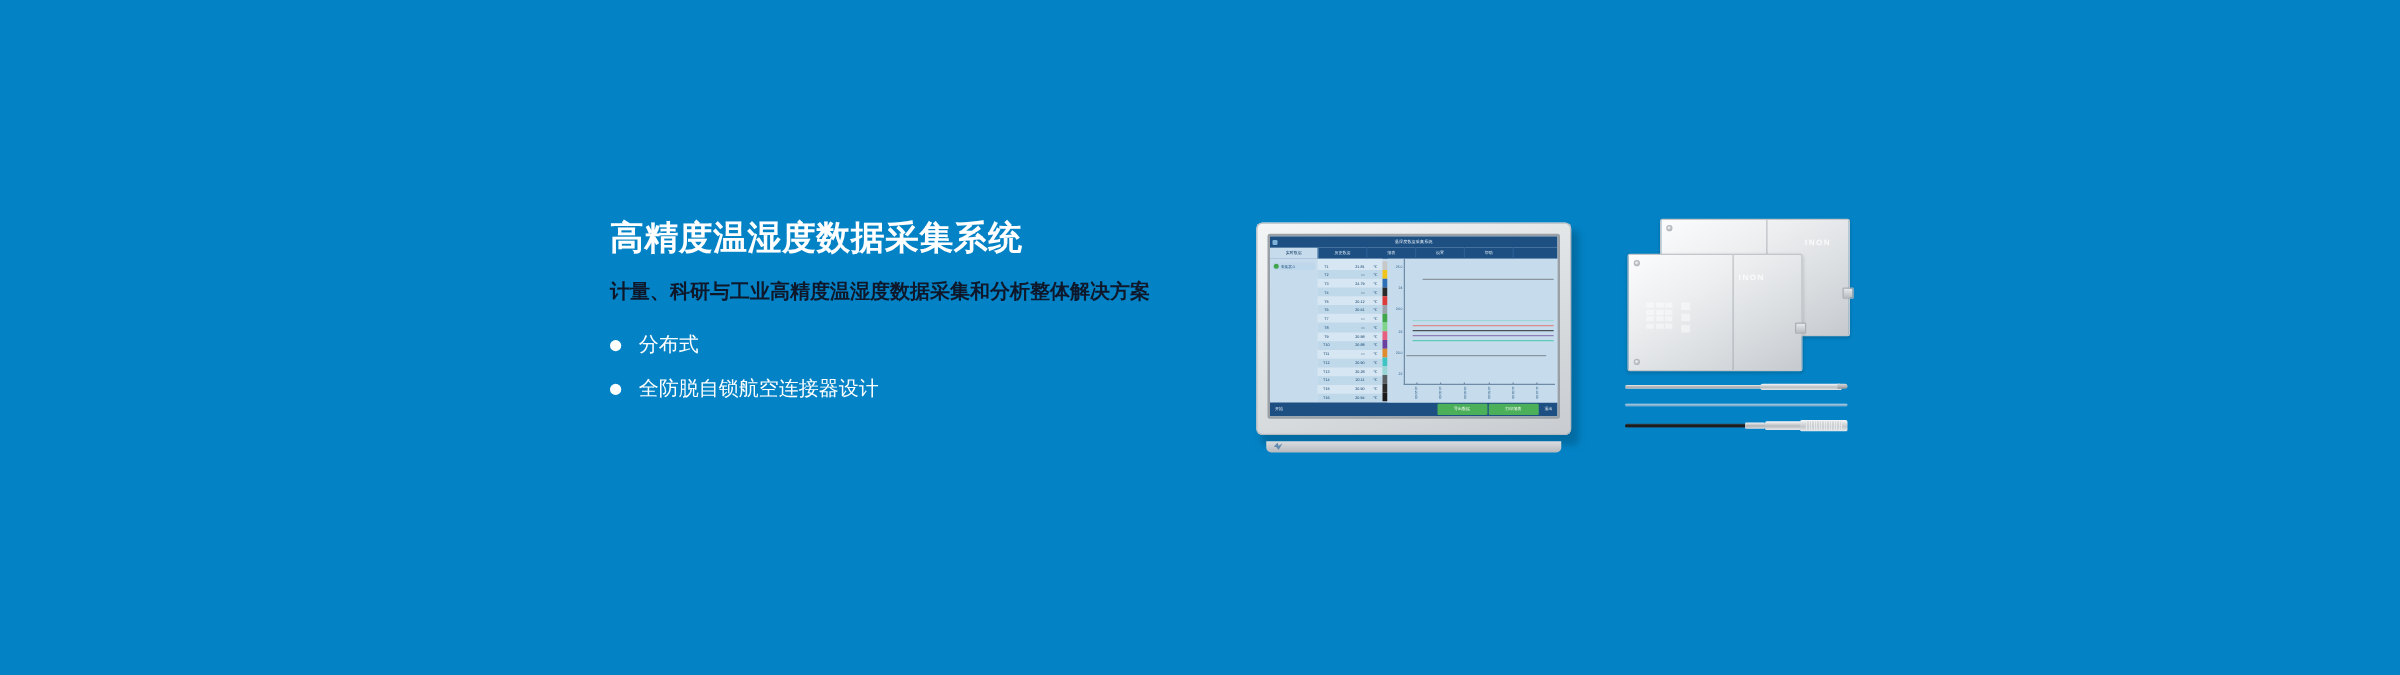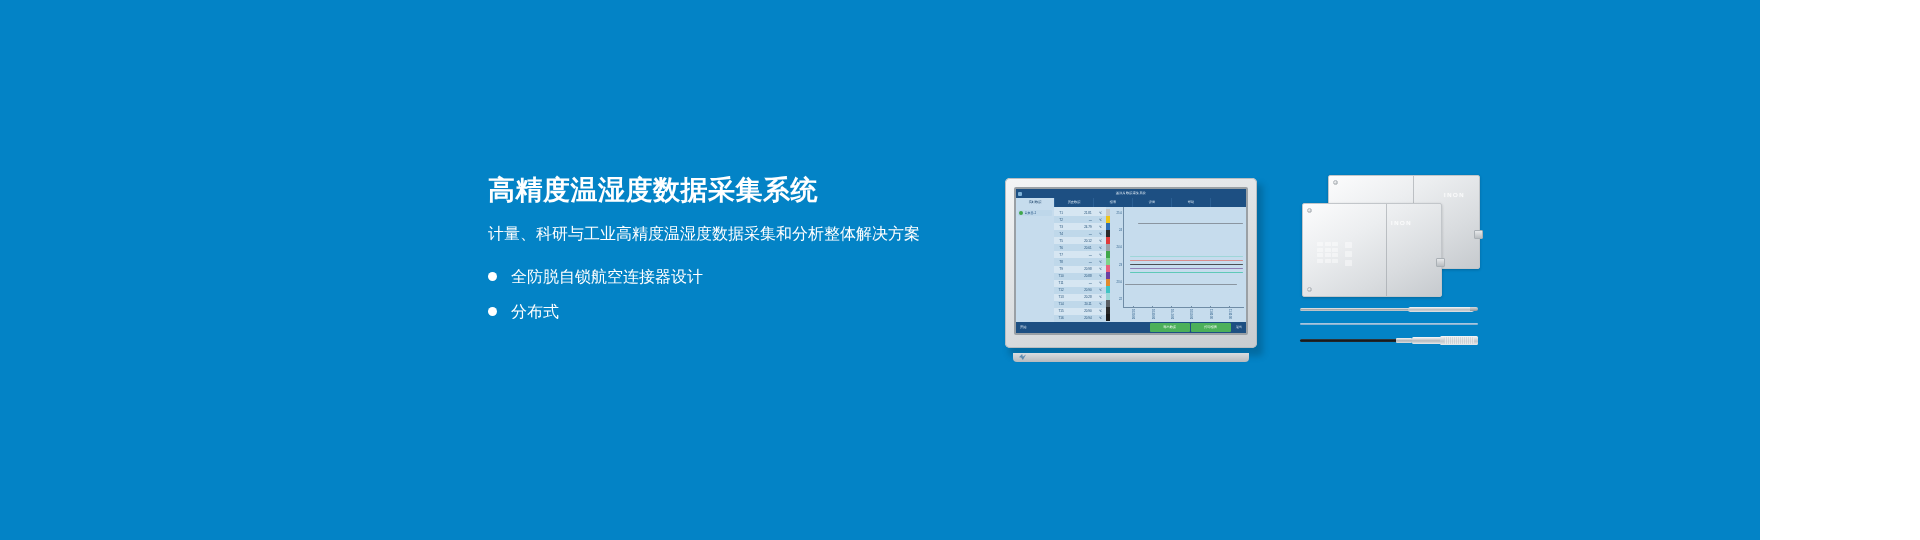--- a/index.html
+++ b/index.html
@@ -6,21 +6,21 @@
     margin: 0;
     padding: 0;
     background: #ffffff;
   }
   body {
     font-family: "Liberation Sans", "DejaVu Sans", sans-serif;
   }
 
   .banner {
     position: relative;
-    width: 1760px;
+    width: 1920px;
     height: 540px;
     background: #0383c6;
     overflow: hidden;
   }
 
   
   .copy {
     position: absolute;
     left: 488px;
     top: 174px;
@@ -30,22 +30,22 @@
     font-size: 27px;
     font-weight: bold;
     color: #ffffff;
     letter-spacing: 0.5px;
     line-height: 1.2;
     margin: 0 0 18px 0;
     white-space: nowrap;
   }
   .subhead {
     font-size: 16px;
-    font-weight: normal;
-    color: #ffffff;
+    font-weight: bold;
+    color: #0f172a;
     line-height: 1.3;
     margin: 4px 0 22px 0;
     white-space: nowrap;
   }
   .bullets {
     list-style: none;
     margin: 0;
     padding: 0;
   }
   .bullets li {
@@ -473,25 +473,25 @@
 <body>
 
 <div class="banner">
 
   <div class="copy">
     <h1 class="headline">高精度温湿度数据采集系统</h1>
     <p class="subhead">计量、科研与工业高精度温湿度数据采集和分析整体解决方案</p>
     <ul class="bullets">
       <li>
         <span class="dot"></span>
-        <span class="bullet-text">全防脱自锁航空连接器设计</span>
+        <span class="bullet-text">分布式</span>
       </li>
       <li>
         <span class="dot"></span>
-        <span class="bullet-text">分布式</span>
+        <span class="bullet-text">全防脱自锁航空连接器设计</span>
       </li>
     </ul>
   </div>
 
   <div class="monitor">
     <div class="monitor-shadow"></div>
     <div class="monitor-bezel">
       <div class="monitor-inner">
         <div class="screen">
 

